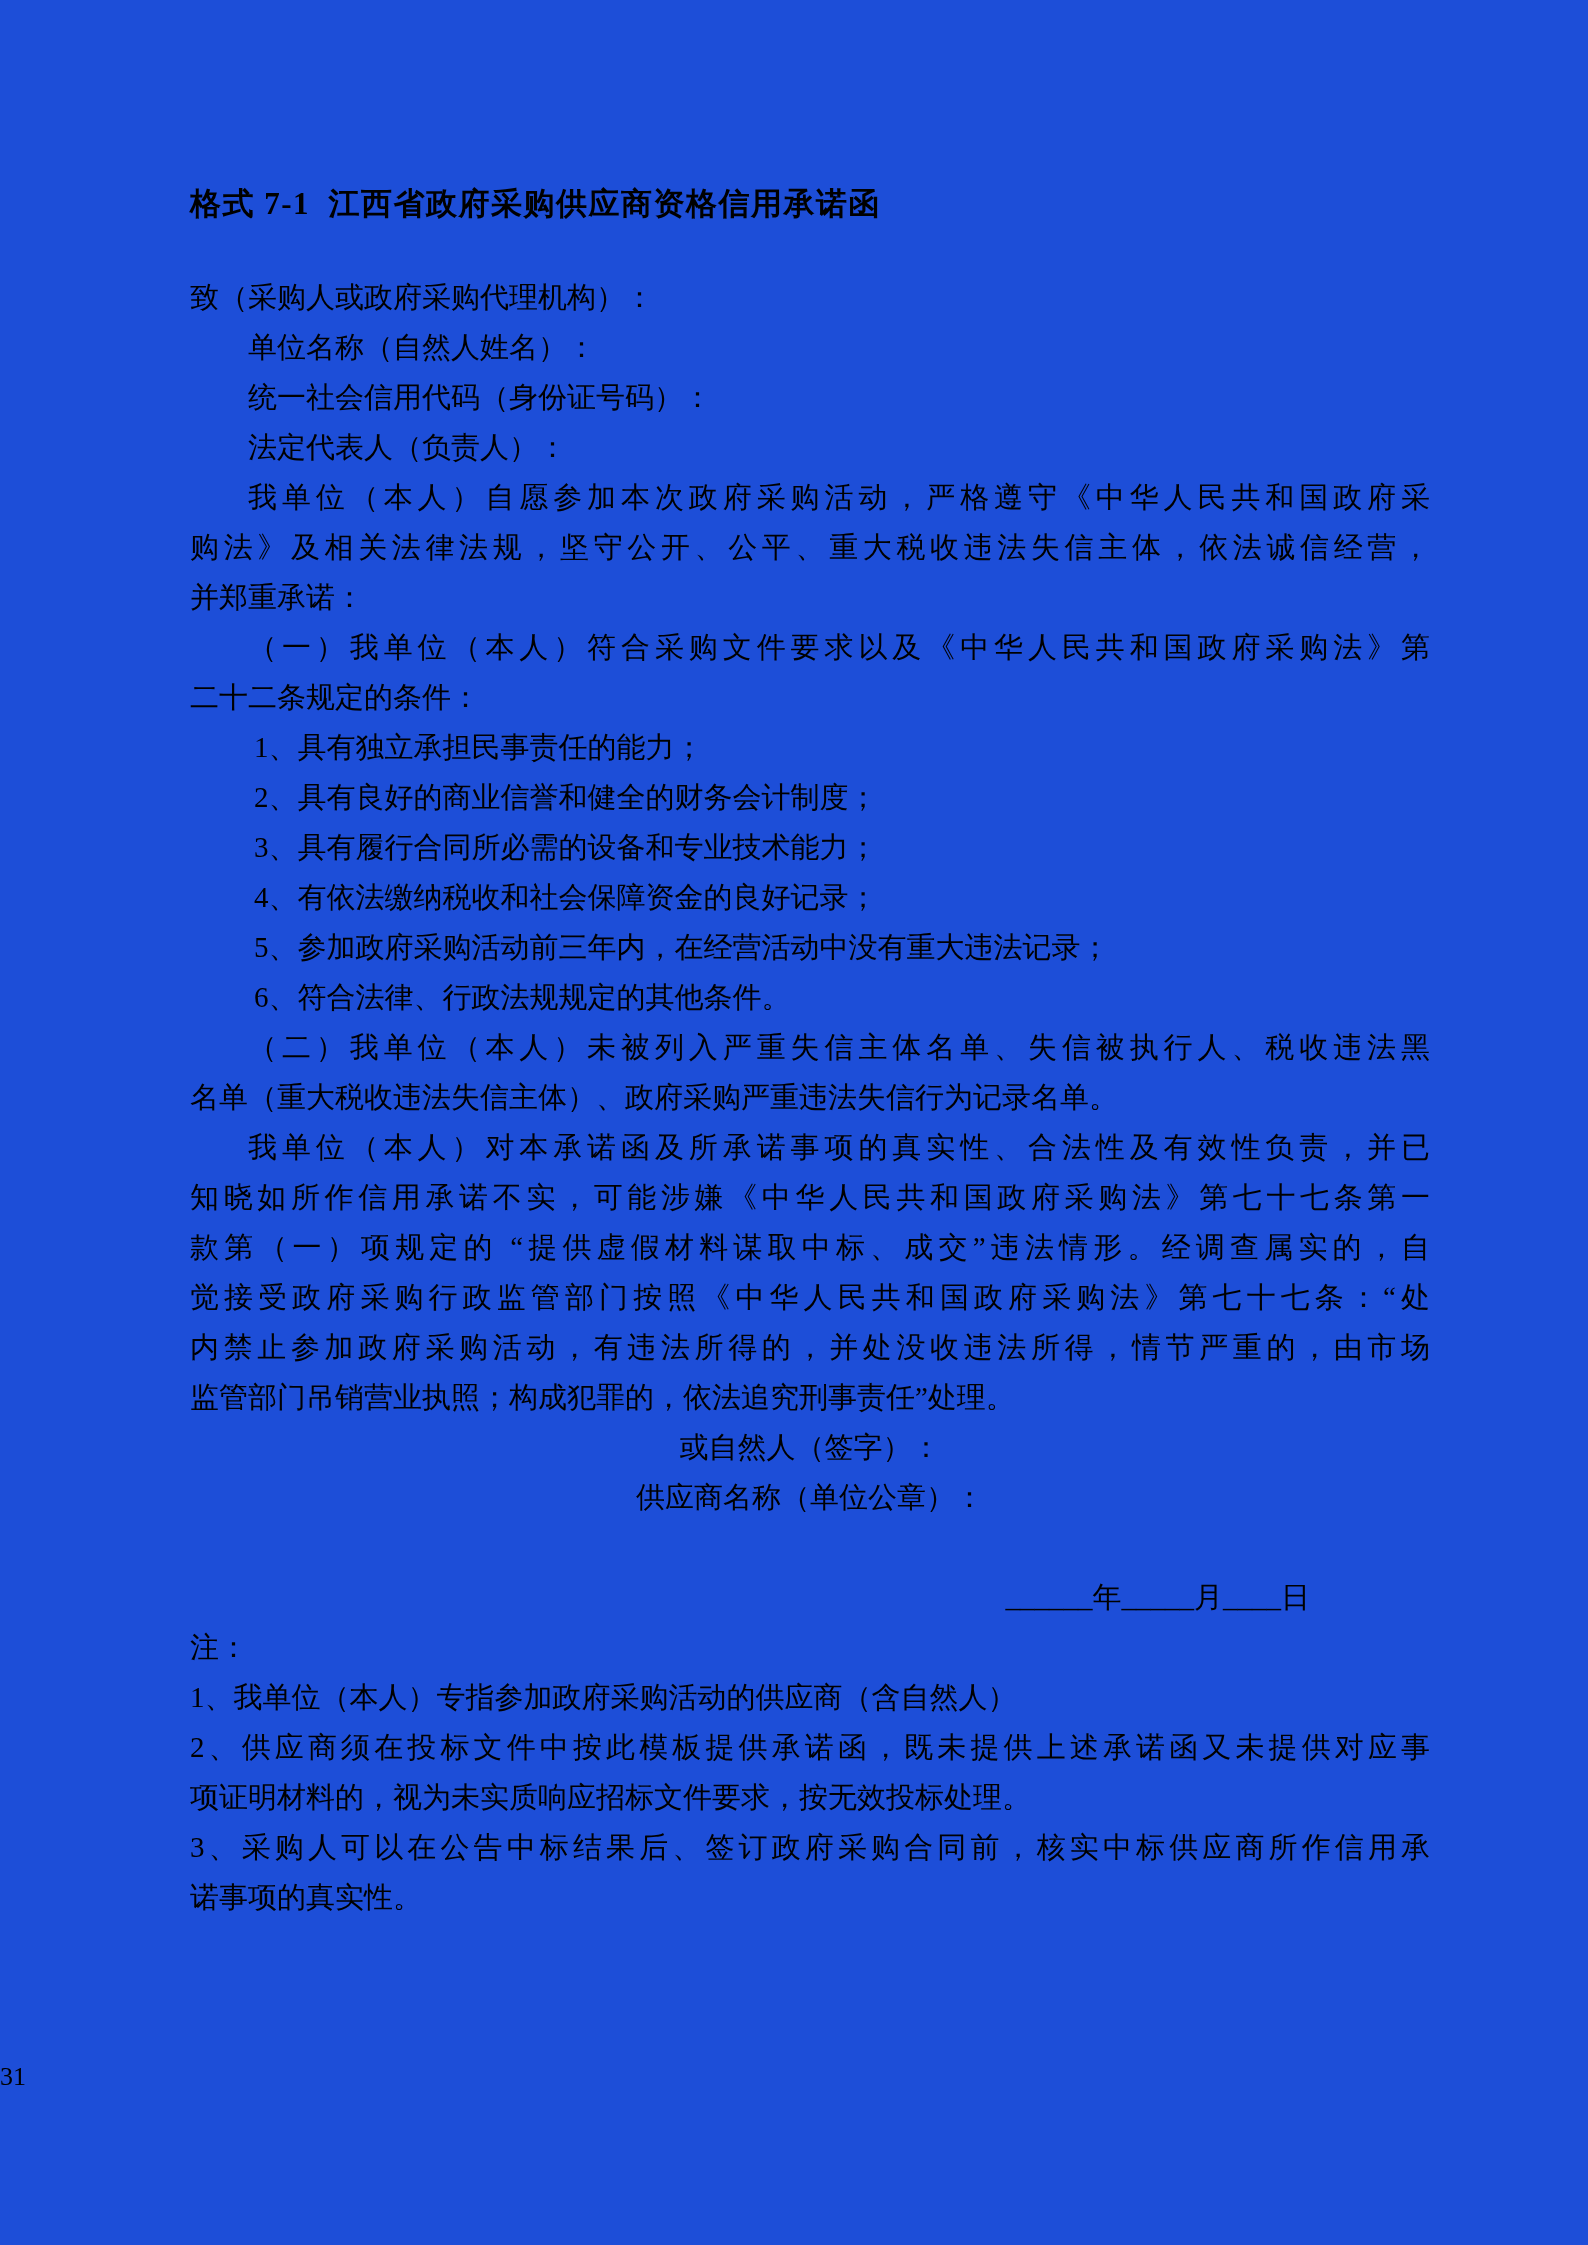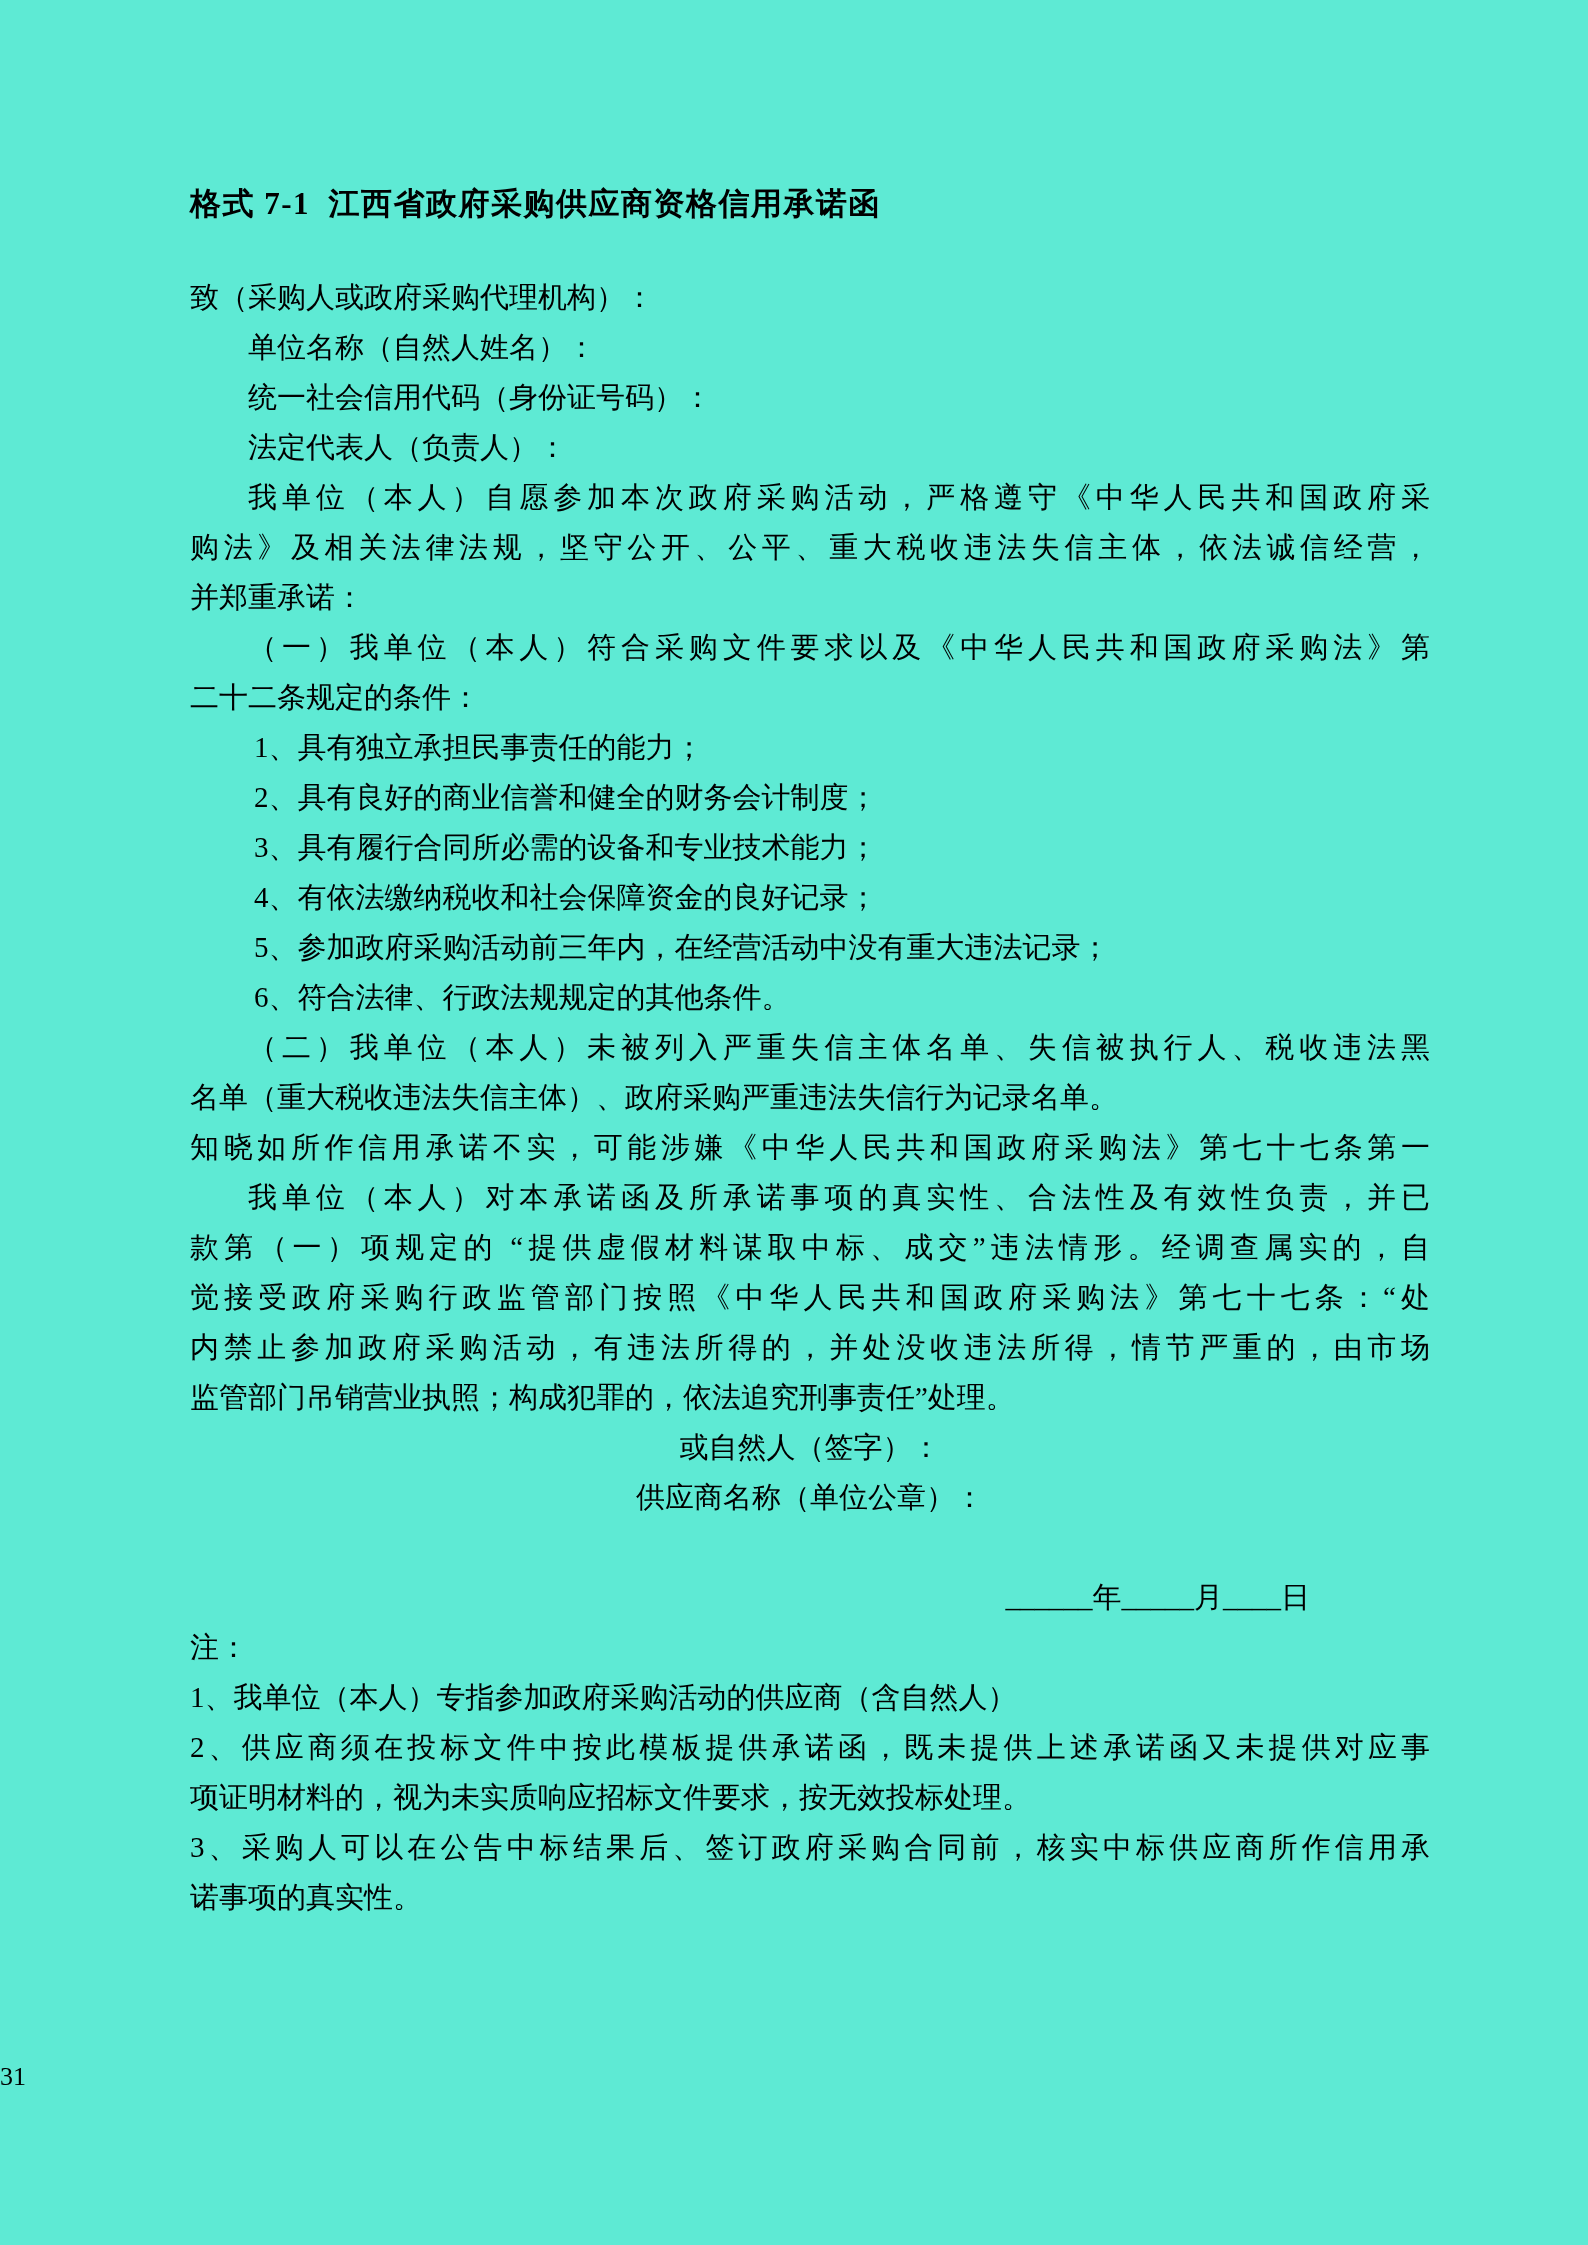--- a/index.html
+++ b/index.html
@@ -4,21 +4,21 @@
 <style>
   html, body {
     margin: 0;
     padding: 0;
     background: #ffffff;
   }
   .page {
     position: relative;
     width: 1588px;
     height: 2245px;
-    background: #5eead4;
+    background: #1d4ed8;
     color: #000000;
     font-family: "Liberation Serif", "DejaVu Serif", serif;
     overflow: hidden;
   }
   .doc-title {
     position: absolute;
     left: 190px;
     top: 183px;
     font-size: 31px;
     font-weight: bold;
@@ -87,22 +87,22 @@
       <div class="line indent-fill">（一）我单位（本人）符合采购文件要求以及《中华人民共和国政府采购法》第</div>
       <div class="line left">二十二条规定的条件：</div>
       <div class="line num">1、具有独立承担民事责任的能力；</div>
       <div class="line num">2、具有良好的商业信誉和健全的财务会计制度；</div>
       <div class="line num">3、具有履行合同所必需的设备和专业技术能力；</div>
       <div class="line num">4、有依法缴纳税收和社会保障资金的良好记录；</div>
       <div class="line num">5、参加政府采购活动前三年内，在经营活动中没有重大违法记录；</div>
       <div class="line num">6、符合法律、行政法规规定的其他条件。</div>
       <div class="line indent-fill">（二）我单位（本人）未被列入严重失信主体名单、失信被执行人、税收违法黑</div>
       <div class="line left">名单（重大税收违法失信主体）、政府采购严重违法失信行为记录名单。</div>
+      <div class="line indent-fill">我单位（本人）对本承诺函及所承诺事项的真实性、合法性及有效性负责，并已</div>
       <div class="line fill">知晓如所作信用承诺不实，可能涉嫌《中华人民共和国政府采购法》第七十七条第一</div>
-      <div class="line indent-fill">我单位（本人）对本承诺函及所承诺事项的真实性、合法性及有效性负责，并已</div>
       <div class="line fill">款第（一）项规定的 “提供虚假材料谋取中标、成交”违法情形。经调查属实的，自</div>
       <div class="line fill">觉接受政府采购行政监管部门按照《中华人民共和国政府采购法》第七十七条：“处</div>
       <div class="line fill">内禁止参加政府采购活动，有违法所得的，并处没收违法所得，情节严重的，由市场</div>
       <div class="line left">监管部门吊销营业执照；构成犯罪的，依法追究刑事责任”处理。</div>
       <div class="line center">或自然人（签字）：</div>
       <div class="line center">供应商名称（单位公章）：</div>
       <div class="line blank"></div>
       <div class="line date">______年_____月____日</div>
       <div class="line left">注：</div>
       <div class="line left">1、我单位（本人）专指参加政府采购活动的供应商（含自然人）</div>

